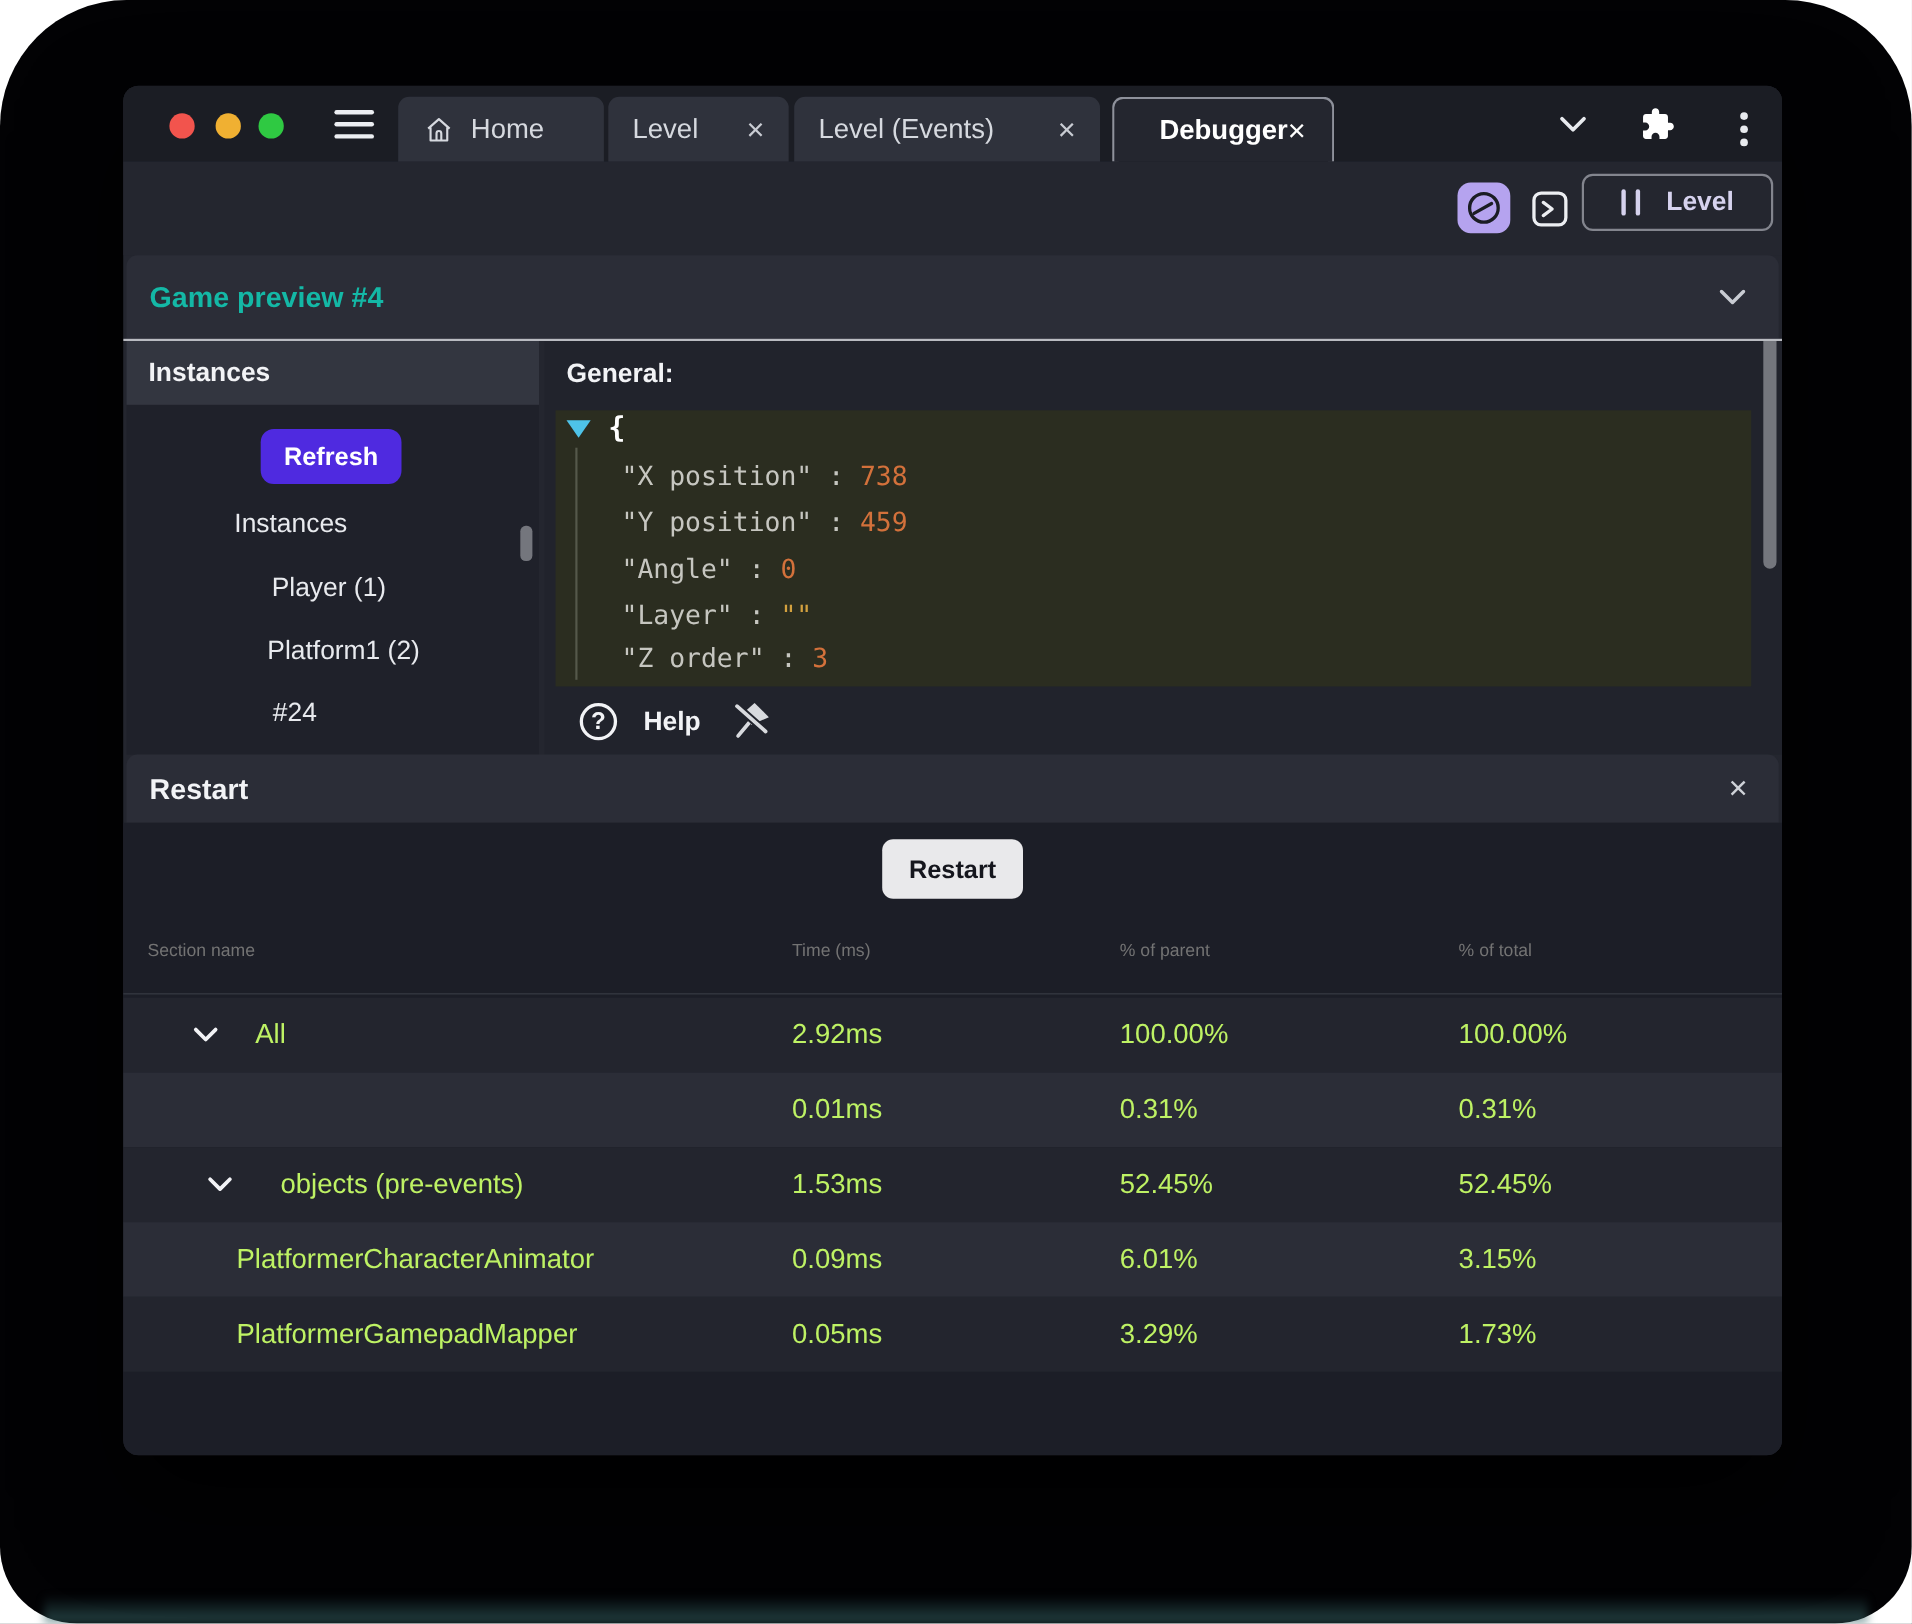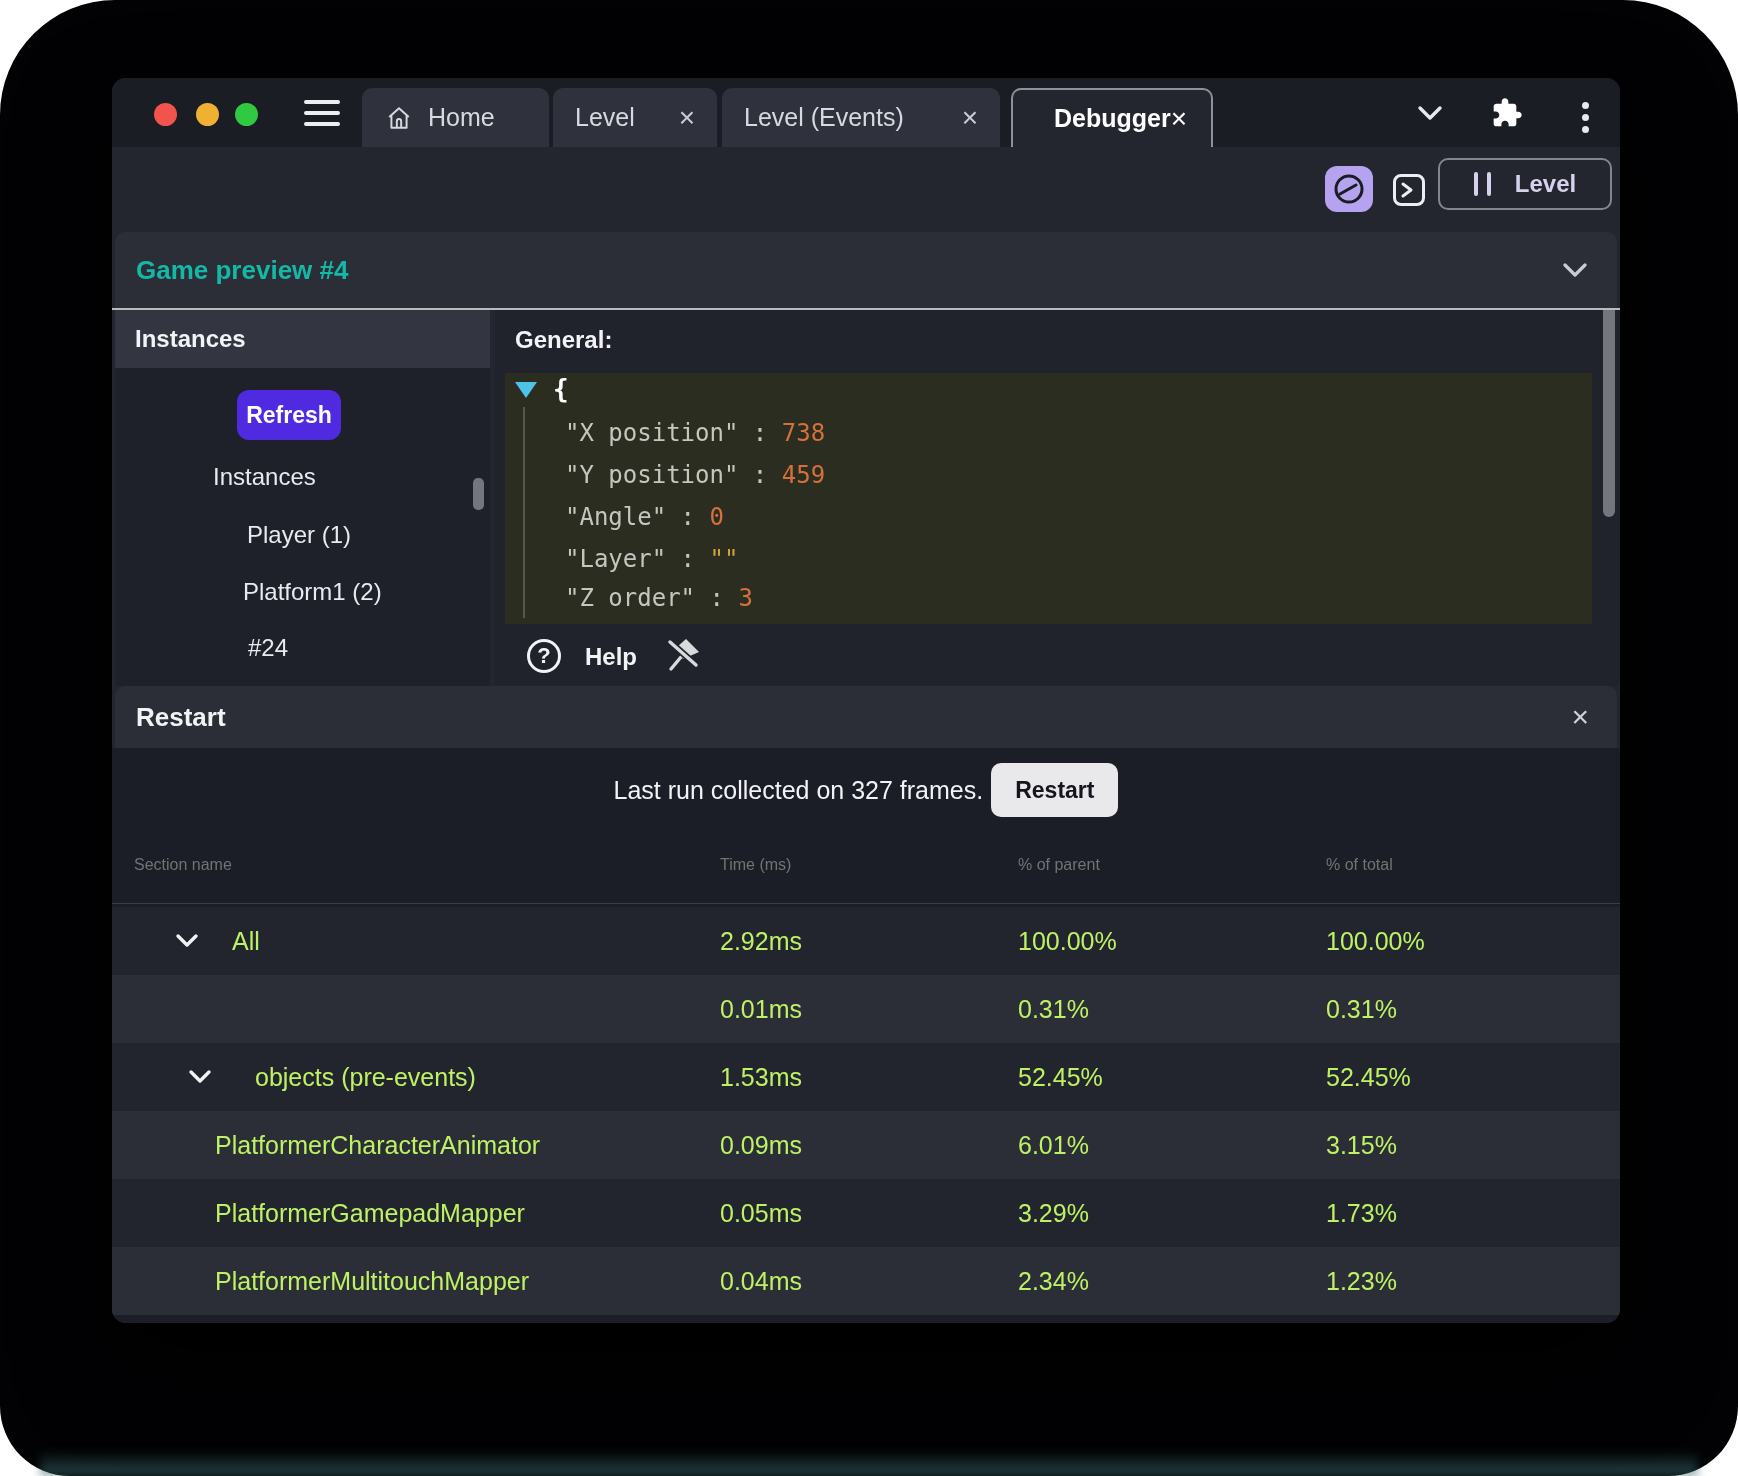--- a/index.html
+++ b/index.html
@@ -41,21 +41,21 @@
   
   .preview-band{position:absolute;left:3px;top:154px;width:1502px;height:76px;background:#2b2d37;
                 border-radius:10px 10px 0 0;display:flex;align-items:center;}
   .preview-title{margin-left:21px;font-size:26px;font-weight:bold;color:#14b8a6;}
   .divider{position:absolute;left:0;top:230px;width:1508px;height:2px;background:#b9bbc1;}
   
   .left-panel{position:absolute;left:3px;top:232px;width:375px;height:376px;background:#1f212a;}
   .lp-header{position:absolute;left:0;top:0;width:375px;height:58px;background:#333640;
              display:flex;align-items:center;}
   .lp-header span{margin-left:20px;font-size:24px;font-weight:bold;color:#f2f3f6;}
-  .refresh-btn{position:absolute;left:122px;top:80px;width:104px;height:50px;border-radius:12px;
+  .refresh-btn{position:absolute;left:122px;top:80px;width:128px;height:50px;border-radius:12px;
                background:#4f2ae0;display:flex;align-items:center;justify-content:center;
                font-size:23px;font-weight:bold;color:#ffffff;}
   .tree-item{position:absolute;font-size:24px;color:#e8eaee;white-space:nowrap;}
   .vthumb{position:absolute;background:#74767d;border-radius:5px;}
   .right-panel{position:absolute;left:383px;top:232px;width:1125px;height:376px;background:#21232c;}
   .rp-title{position:absolute;left:20px;top:16px;font-size:24px;font-weight:bold;color:#f2f3f6;}
   .code-box{position:absolute;left:10px;top:63px;width:1087px;height:251px;background:#2b2d20;}
   .tri-down{position:absolute;left:10px;top:9px;width:0;height:0;
             border-left:11px solid transparent;border-right:11px solid transparent;
             border-top:16px solid #4ec3e8;}
@@ -222,21 +222,20 @@
       <span class="vthumb" style="left:1108px;top:0;width:12px;height:207px;border-radius:0 0 6px 6px"></span>
     </div>
 
     <div class="profiler-band">
       <span class="profiler-title">Restart</span>
       <span class="profiler-close">×</span>
     </div>
 
     <div class="profiler-body">
       <div class="run-row">
-        <span class="run-text">Last run collected on 327 frames.</span>
         <span class="restart-btn">
           <span>Restart</span>
         </span>
       </div>
 
       <div class="thead">
         <span style="left:22px">Section name</span>
         <span style="left:608px">Time (ms)</span>
         <span style="left:906px">% of parent</span>
         <span style="left:1214px">% of total</span>
@@ -280,22 +279,16 @@
         <span class="cell" style="left:1214px">3.15%</span>
       </div>
 
       <div class="trow shade-a" style="top:431px">
         <span class="cell" style="left:103px">PlatformerGamepadMapper</span>
         <span class="cell" style="left:608px">0.05ms</span>
         <span class="cell" style="left:906px">3.29%</span>
         <span class="cell" style="left:1214px">1.73%</span>
       </div>
 
-      <div class="trow shade-b" style="top:499px">
-        <span class="cell" style="left:103px">PlatformerMultitouchMapper</span>
-        <span class="cell" style="left:608px">0.04ms</span>
-        <span class="cell" style="left:906px">2.34%</span>
-        <span class="cell" style="left:1214px">1.23%</span>
-      </div>
     </div>
 
   </div>
 </div>
 
 </body></html>

